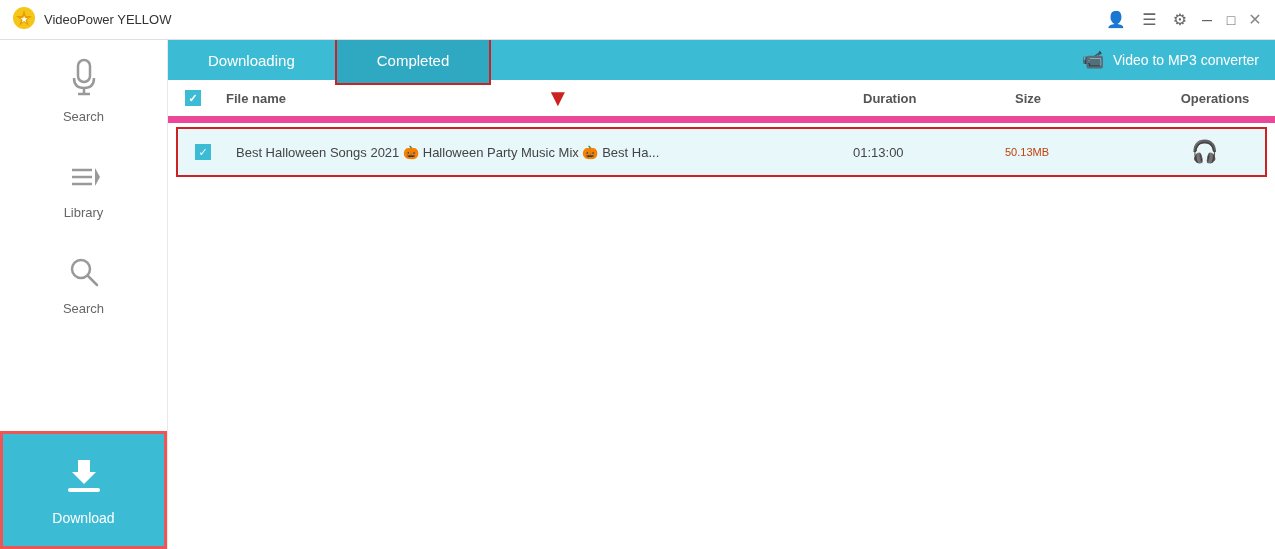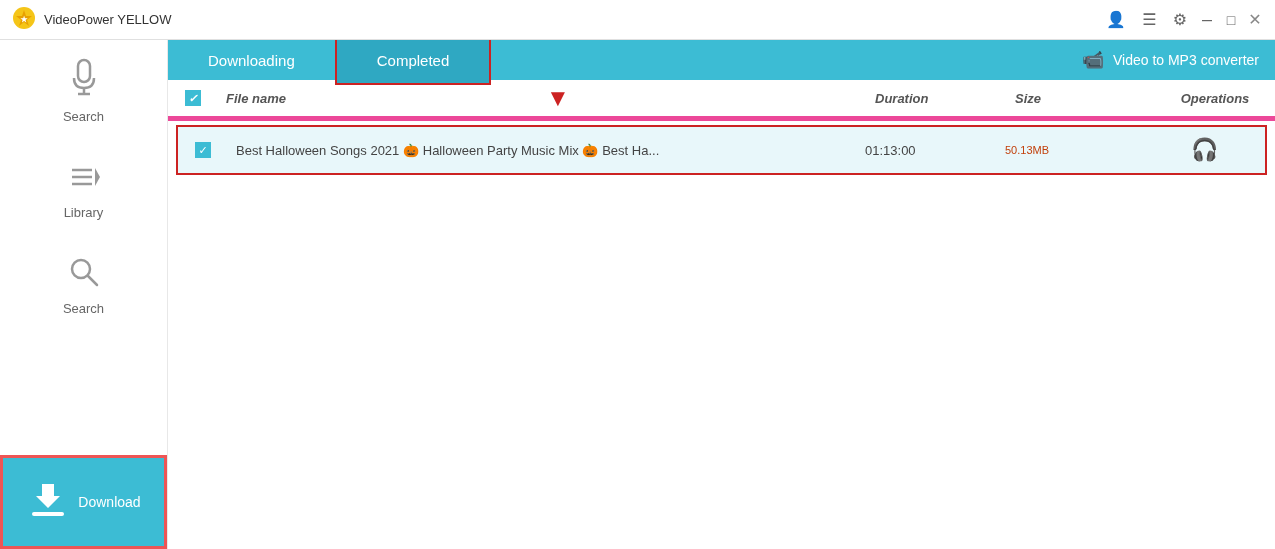--- a/index.html
+++ b/index.html
@@ -81,21 +81,21 @@
     }
     .sidebar-item-label {
       font-size: 13px;
       color: #666;
     }
 
     .sidebar-download {
       margin-top: auto;
       background: #3cbcd4;
       display: flex;
-      flex-direction: row;
+      flex-direction: column;
       align-items: center;
       justify-content: center;
       padding: 20px 0;
       cursor: pointer;
       color: #fff;
       gap: 8px;
       border: 3px solid #e55;
     }
     .sidebar-download-label {
       font-size: 14px;
@@ -157,30 +157,29 @@
     
     .table-container {
       flex: 1;
       background: #ffffff;
       overflow-y: auto;
     }
     .table-header {
       display: flex;
       align-items: center;
       padding: 10px 0;
-      border-bottom: 5px solid #ec4899;
+      border-bottom: 7px solid #ec4899;
       background: #fff;
       font-size: 13px;
       color: #555;
       font-weight: 600;
-      font-style: italic;
     }
     .col-check { width: 50px; display: flex; justify-content: center; }
     .col-filename { flex: 1; padding-left: 8px; }
-    .col-duration { width: 140px; text-align: left; }
+    .col-duration { width: 152px; text-align: left; }
     .col-size { width: 140px; text-align: left; }
     .col-operations { width: 120px; text-align: center; }
 
     .table-row {
       display: flex;
       align-items: center;
       padding: 10px 0;
       border-bottom: 1px solid #f0f0f0;
       background: #e8f7fa;
       border: 2px solid #cc2222;

